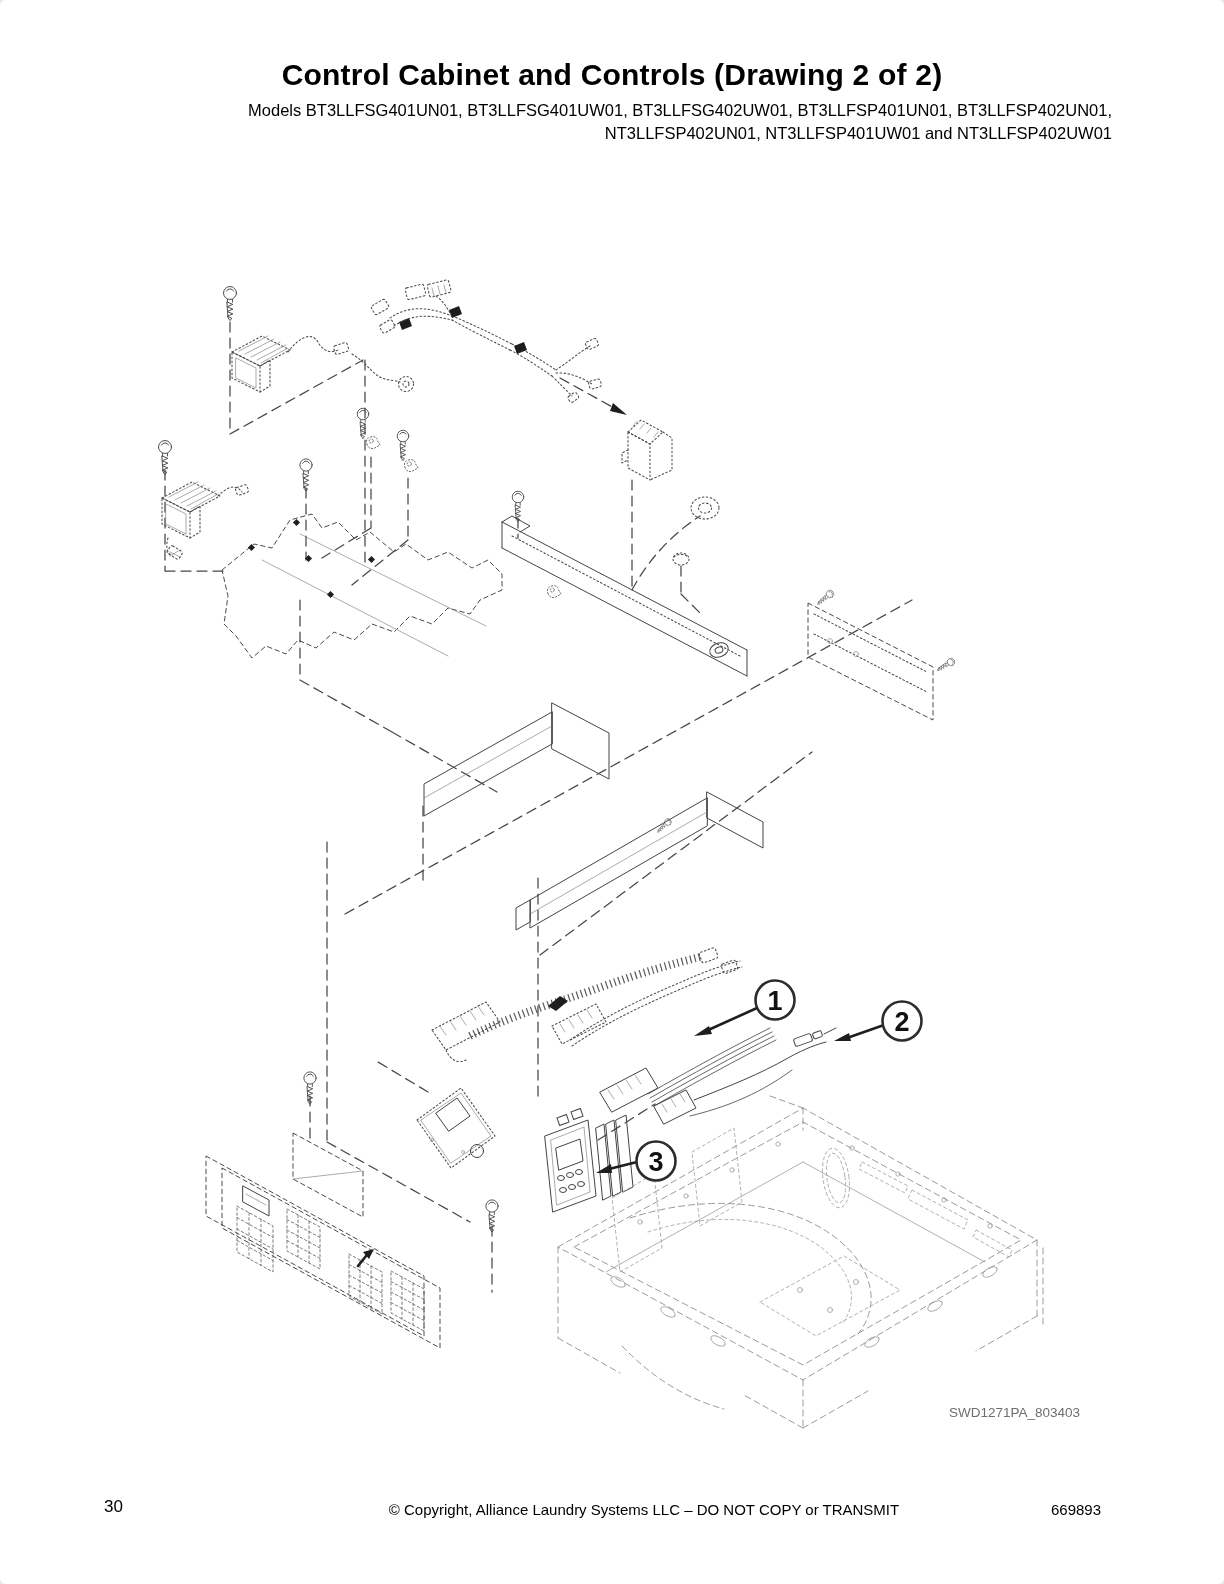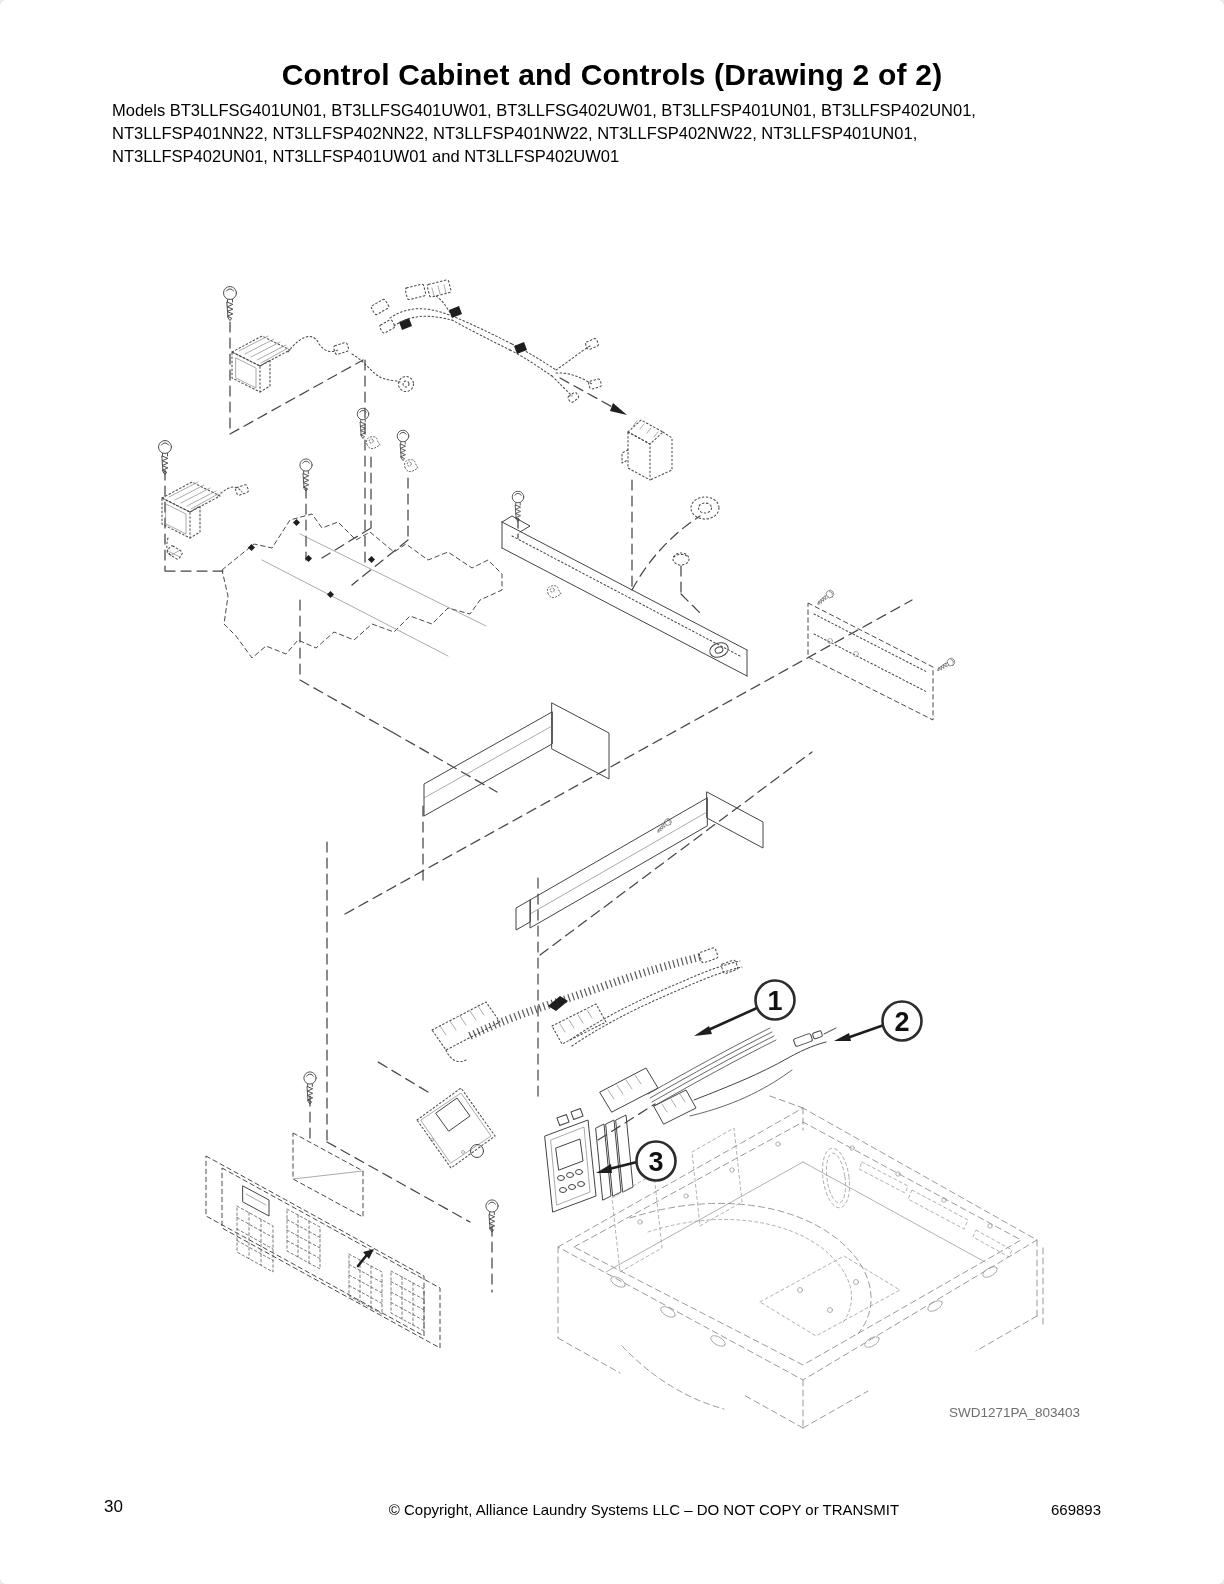--- a/index.html
+++ b/index.html
@@ -1,20 +1,20 @@
 <!DOCTYPE html>
 <html><head>
 <meta charset="utf-8">
 <style>
   html,body{margin:0;padding:0;background:#e8e8e8;}
   .page{position:relative;width:1224px;height:1584px;background:#ffffff;overflow:hidden;
         font-family:"Liberation Sans",sans-serif;color:#000;border-radius:6px;}
   .title{position:absolute;top:58px;left:0;width:100%;text-align:center;
          font-size:30px;font-weight:bold;letter-spacing:.2px;}
-  .models{position:absolute;top:99px;left:112px;width:1000px;text-align:left;
+  .models{position:absolute;top:99px;left:112px;width:1000px;text-align:right;
           font-size:16.5px;line-height:23.2px;}
   .models div{white-space:nowrap;}
   .drawing-id{position:absolute;left:949px;top:1405px;font-size:13.5px;color:#6e6e6e;}
   .footer-page{position:absolute;left:104px;top:1497px;font-size:17px;text-align:right;}
   .footer-copy{position:absolute;left:0;top:1501px;width:100%;text-align:center;font-size:15px;padding-left:32px;}
   .footer-doc{position:absolute;left:1051px;top:1501px;font-size:15px;}
   svg{position:absolute;left:0;top:0;}
   svg *{fill:none;stroke-linecap:round;stroke-linejoin:round;}
   .s{stroke:#444;stroke-width:1;}
   .t{stroke:#7d7d7d;stroke-width:.65;}
@@ -35,21 +35,20 @@
 </style>
 </head>
 <body>
 
 <div class="page">
 
   <div class="title">Control Cabinet and Controls (Drawing 2 of 2)</div>
 
   <div class="models">
     <div>Models BT3LLFSG401UN01, BT3LLFSG401UW01, BT3LLFSG402UW01, BT3LLFSP401UN01, BT3LLFSP402UN01,</div>
-    <div>NT3LLFSP401NN22, NT3LLFSP402NN22, NT3LLFSP401NW22, NT3LLFSP402NW22, NT3LLFSP401UN01,</div>
     <div>NT3LLFSP402UN01, NT3LLFSP401UW01 and NT3LLFSP402UW01</div>
   </div>
 
   <svg width="1224" height="1584" viewBox="0 0 1224 1584">
     <defs>
       <g id="scr">
         <circle cx="0" cy="0" r="6.8" class="s"></circle>
         <path class="s" d="M-3.8,-2 a4.3,4.3 0 0 1 7.6,0"></path>
         <path class="s" d="M-2.6,6.7 L-2.6,9.5 M2.6,6.7 L2.6,9.5"></path>
         <path class="s" d="M-3,9.5 L3,12 L-3,14.5 L3,17 L-3,19.5 L3,22 L-3,24.5 L1.8,26.5 L0,29 L-1.8,26.5 Z"></path>

